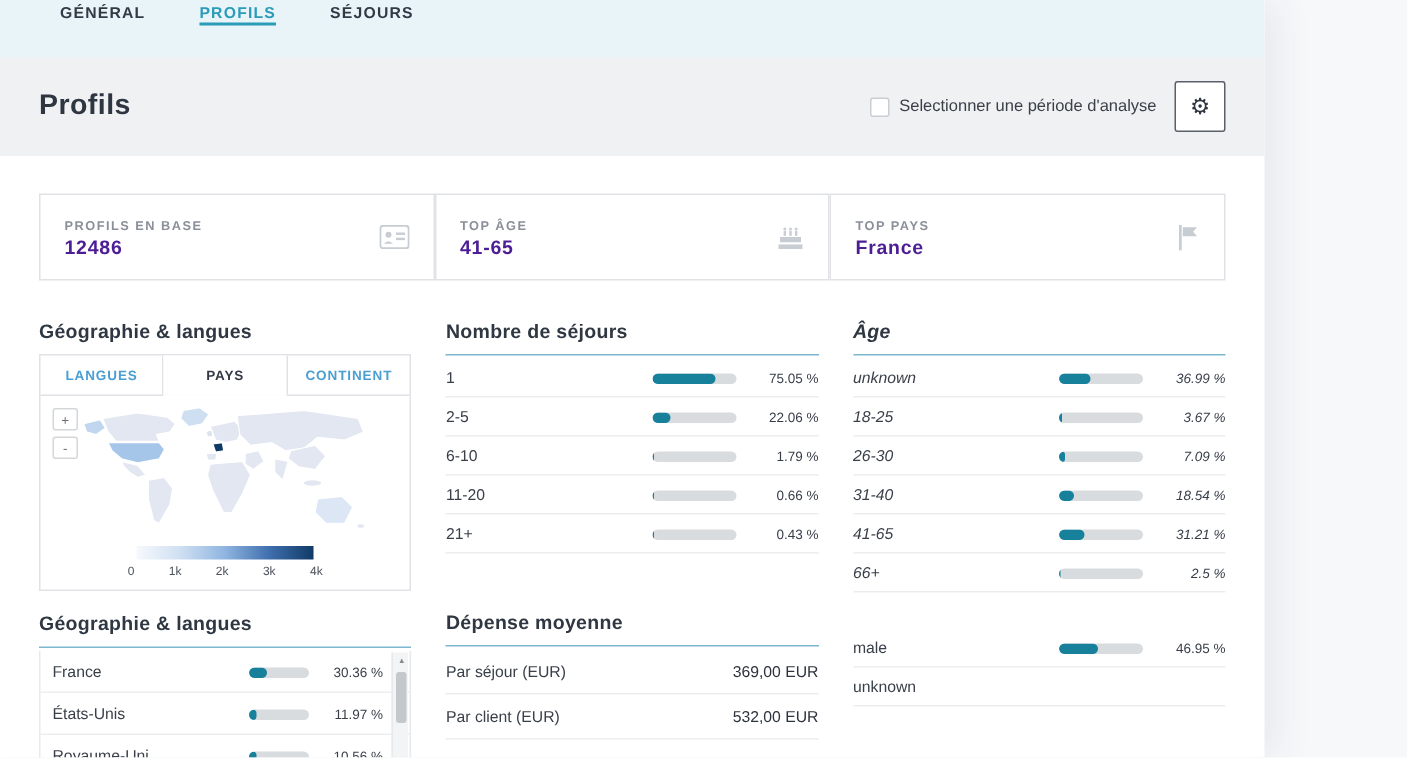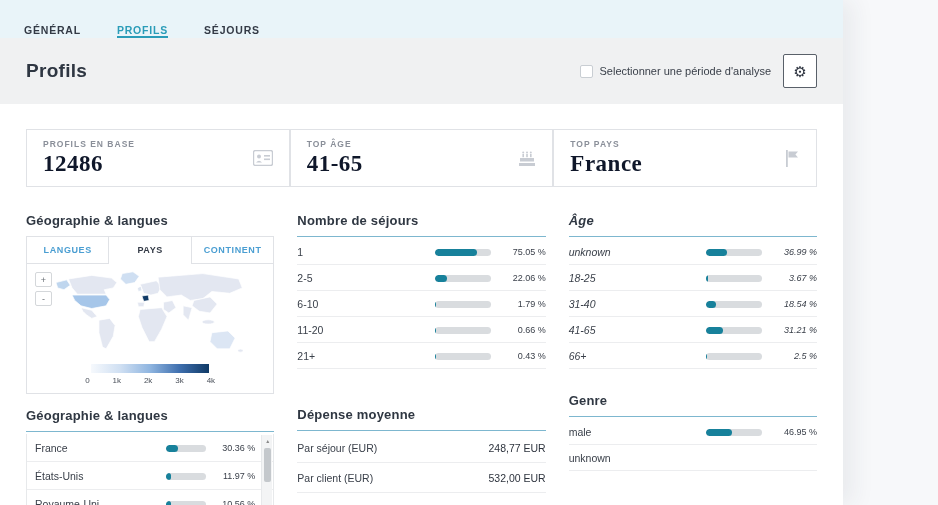--- a/index.html
+++ b/index.html
@@ -11,21 +11,21 @@
     overflow: hidden;
   }
   .app {
     width: 843px; height: 505px; background: #fff;
     box-shadow: 10px 0 22px rgba(40,50,70,.07);
     overflow: hidden;
   }
   
   .topnav {
     height: 38px; background: #e9f4f9;
-    display: flex; align-items: flex-end; gap: 36px; padding: 0 24px;
+    display: flex; align-items: flex-start; gap: 36px; padding: 0 40px;
   }
   .topnav .tab {
     font-size: 10.5px; font-weight: 700; letter-spacing: .8px;
     color: #333a46; display: flex; align-items: center;
     border-bottom: 2px solid transparent; padding-top: 3px; cursor: pointer;
   }
   .topnav .tab.active { color: #2a9cb8; border-bottom-color: #2a9cb8; }
   
   .header {
     height: 66px; background: #f0f1f2;
@@ -48,21 +48,21 @@
   .gear-glyph { font-size: 15px; color: #2e3440; line-height: 1; }
   .gear-glyph::before { content: "\2699"; }
   
   .cards { display: grid; grid-template-columns: repeat(3,1fr); padding: 25px 26px 0; }
   .card {
     border: 1px solid #e0e2e6; background: #fff; height: 58px;
     display: flex; align-items: center; justify-content: space-between;
     padding: 8px 16px;
   }
   .card-label { font-size: 8.5px; letter-spacing: 1px; color: #8a8f99; font-weight: 600; margin-bottom: 2px; }
-  .card-value { font-size: 23px; font-weight: 700; color: #0f172a; letter-spacing: .5px; font-family: Liberation Serif, serif; }
+  .card-value { font-size: 13px; font-weight: 700; color: #4c1d95; letter-spacing: .5px; }
   .card-icon { color: #c8ccd3; flex: none; }
   
   .columns { display: grid; grid-template-columns: repeat(3,1fr); gap: 23px; padding: 26px 26px 0; align-items: start; }
   .section-title {
     font-size: 13px; font-weight: 700; color: #2f3742; letter-spacing: .2px;
     padding-bottom: 8px; border-bottom: 1px solid #7db7cf; margin-bottom: 2px;
   }
   .section { margin-bottom: 26px; }
   
   .row {
@@ -296,21 +296,21 @@
               <span class="bar-fill" style="display: block; width: 0.43%;"></span>
             </span>
           <span class="row-pct">0.43 %</span>
         </div>
       </div>
 
       <div class="section" style="margin-top:38px;">
         <div class="section-title">Dépense moyenne</div>
         <div class="kv-row">
           <span class="kv-label">Par séjour (EUR)</span>
-          <span class="kv-value">248,77 EUR</span>
+          <span class="kv-value">369,00 EUR</span>
         </div>
         <div class="kv-row">
           <span class="kv-label">Par client (EUR)</span>
           <span class="kv-value">532,00 EUR</span>
         </div>
       </div>
     </div>
 
     <div>
       <div class="section" style="margin-bottom:14px;font-style:italic;">
@@ -323,20 +323,27 @@
           <span class="row-pct">36.99 %</span>
         </div>
         <div class="row">
           <span class="row-label">18-25</span>
           <span class="bar-track">
               <span class="bar-fill" style="display: block; width: 3.67%;"></span>
             </span>
           <span class="row-pct">3.67 %</span>
         </div>
         <div class="row">
+          <span class="row-label">26-30</span>
+          <span class="bar-track">
+              <span class="bar-fill" style="display: block; width: 7.09%;"></span>
+            </span>
+          <span class="row-pct">7.09 %</span>
+        </div>
+        <div class="row">
           <span class="row-label">31-40</span>
           <span class="bar-track">
               <span class="bar-fill" style="display: block; width: 18.54%;"></span>
             </span>
           <span class="row-pct">18.54 %</span>
         </div>
         <div class="row">
           <span class="row-label">41-65</span>
           <span class="bar-track">
               <span class="bar-fill" style="display: block; width: 31.21%;"></span>
@@ -346,21 +353,20 @@
         <div class="row">
           <span class="row-label">66+</span>
           <span class="bar-track">
               <span class="bar-fill" style="display: block; width: 2.5%;"></span>
             </span>
           <span class="row-pct">2.5 %</span>
         </div>
       </div>
 
       <div class="section" style="margin-top:24px;">
-        <div class="section-title">Genre</div>
         <div class="row">
           <span class="row-label">male</span>
           <span class="bar-track">
               <span class="bar-fill" style="display: block; width: 46.95%;"></span>
             </span>
           <span class="row-pct">46.95 %</span>
         </div>
         <div class="row">
           <span class="row-label">unknown</span>
 

